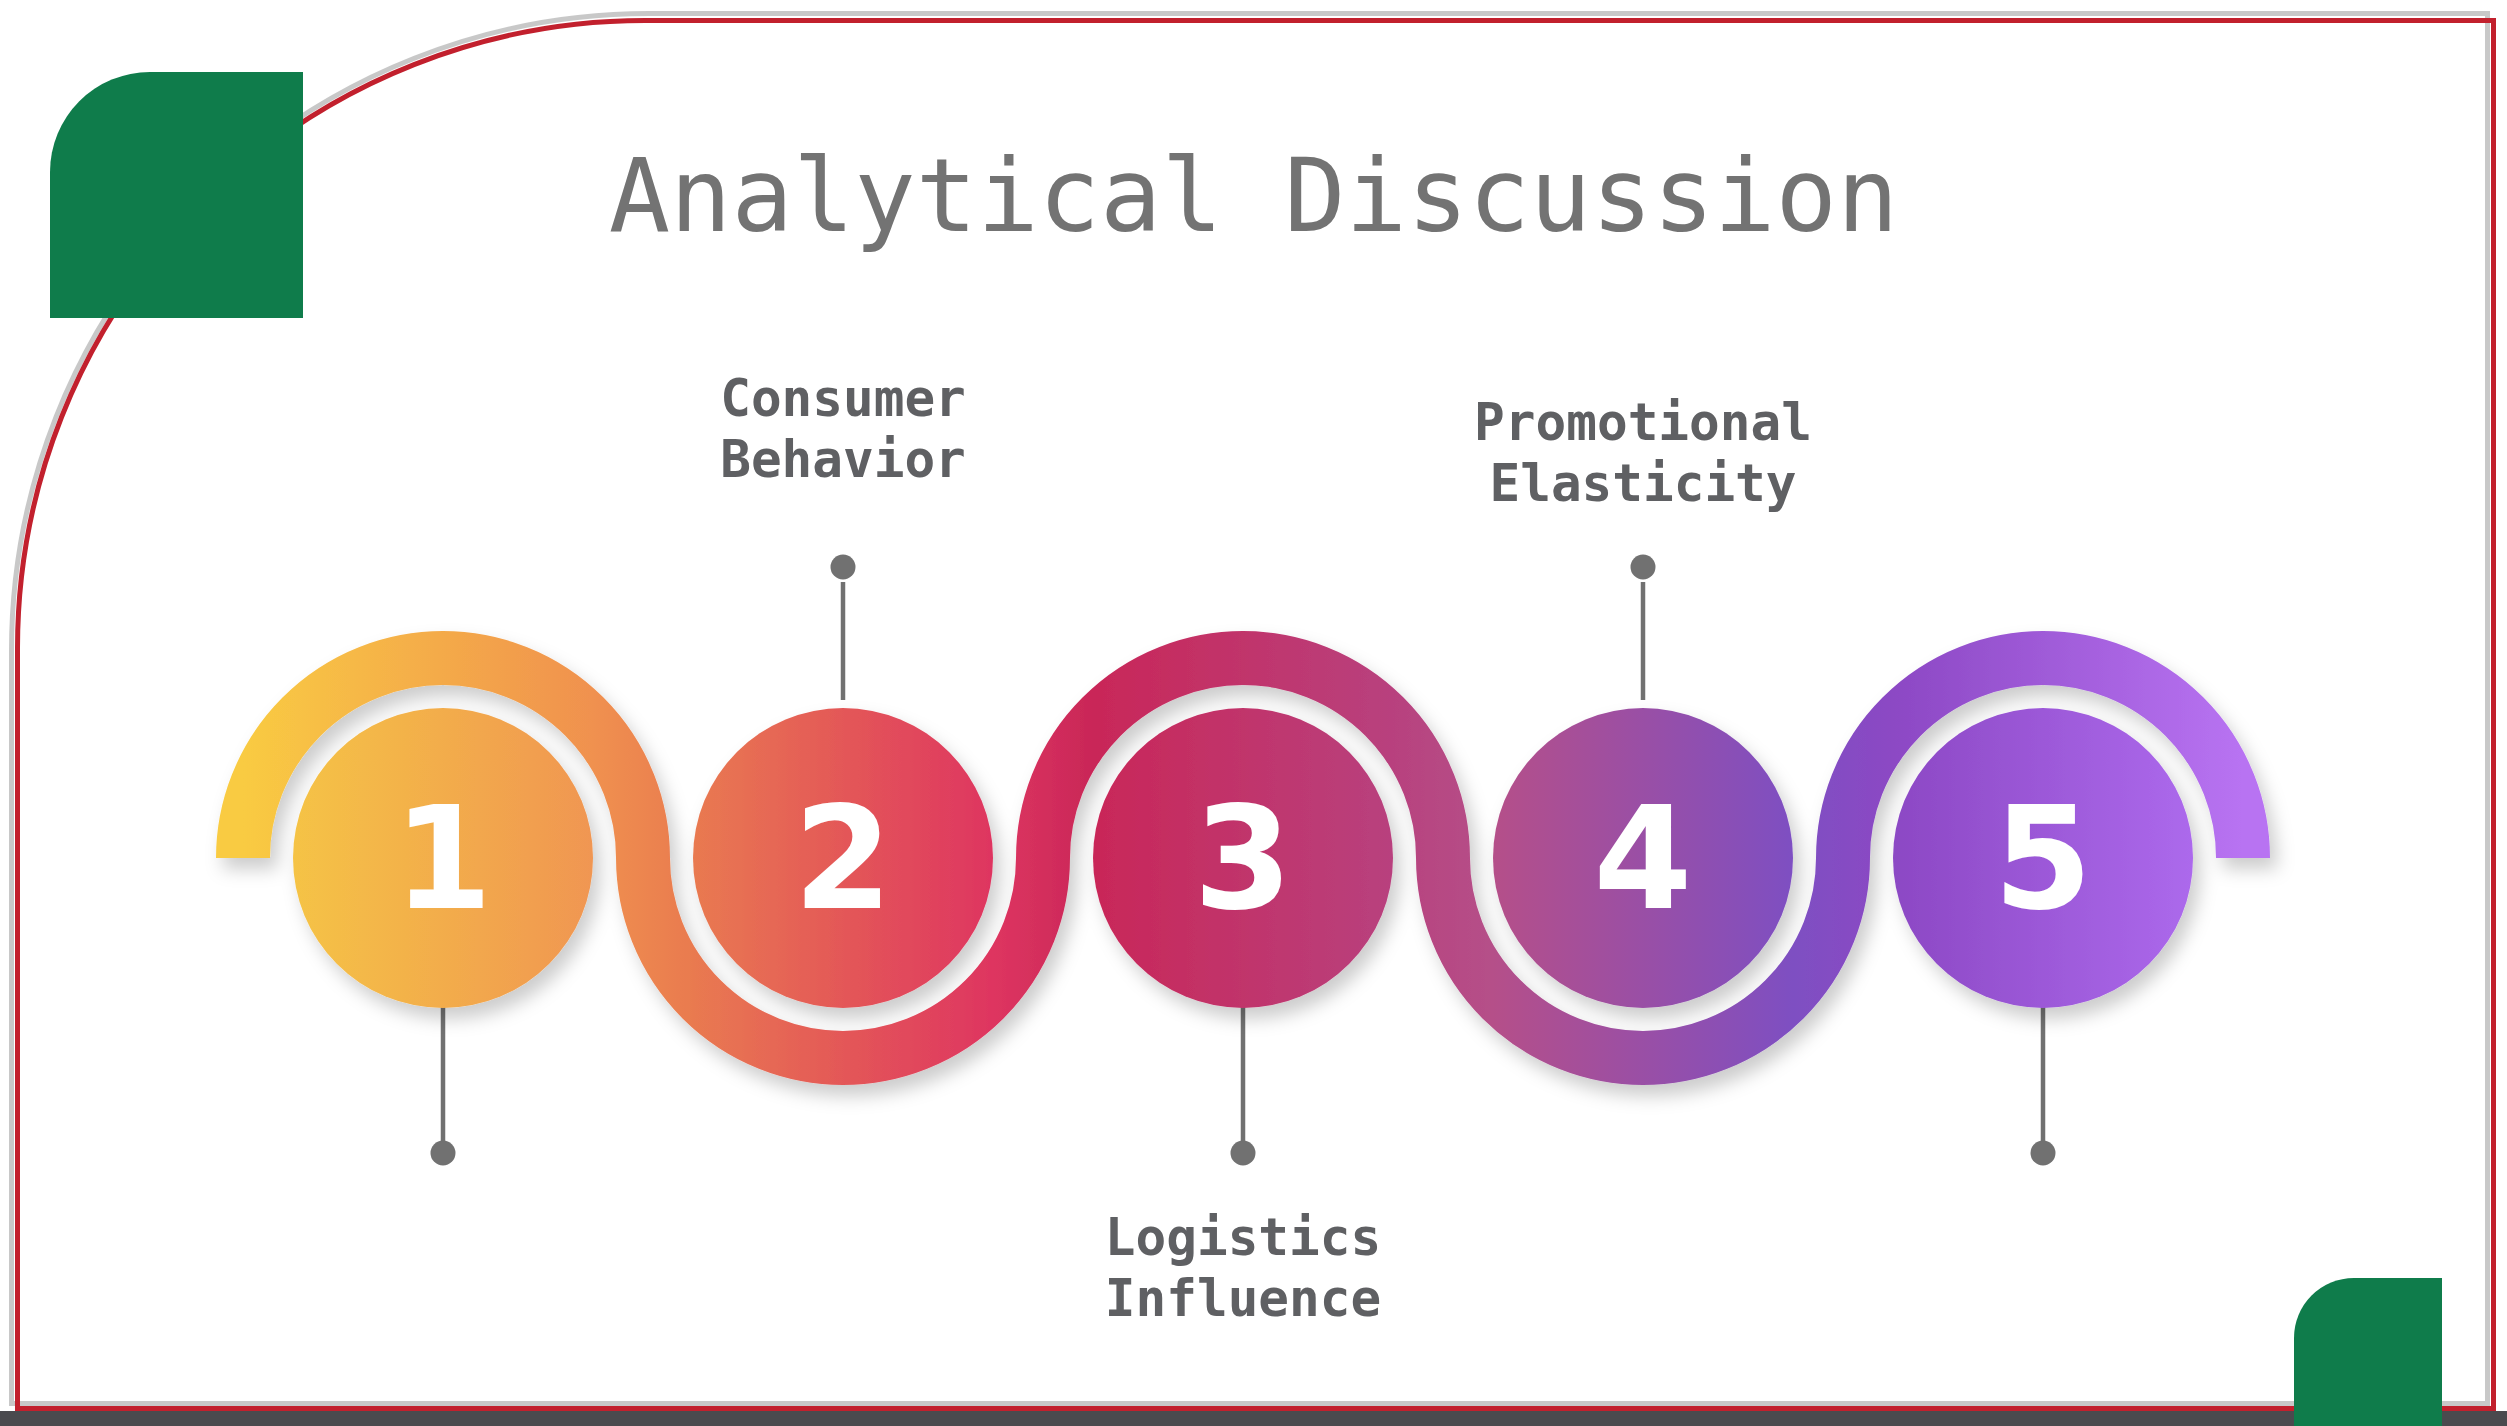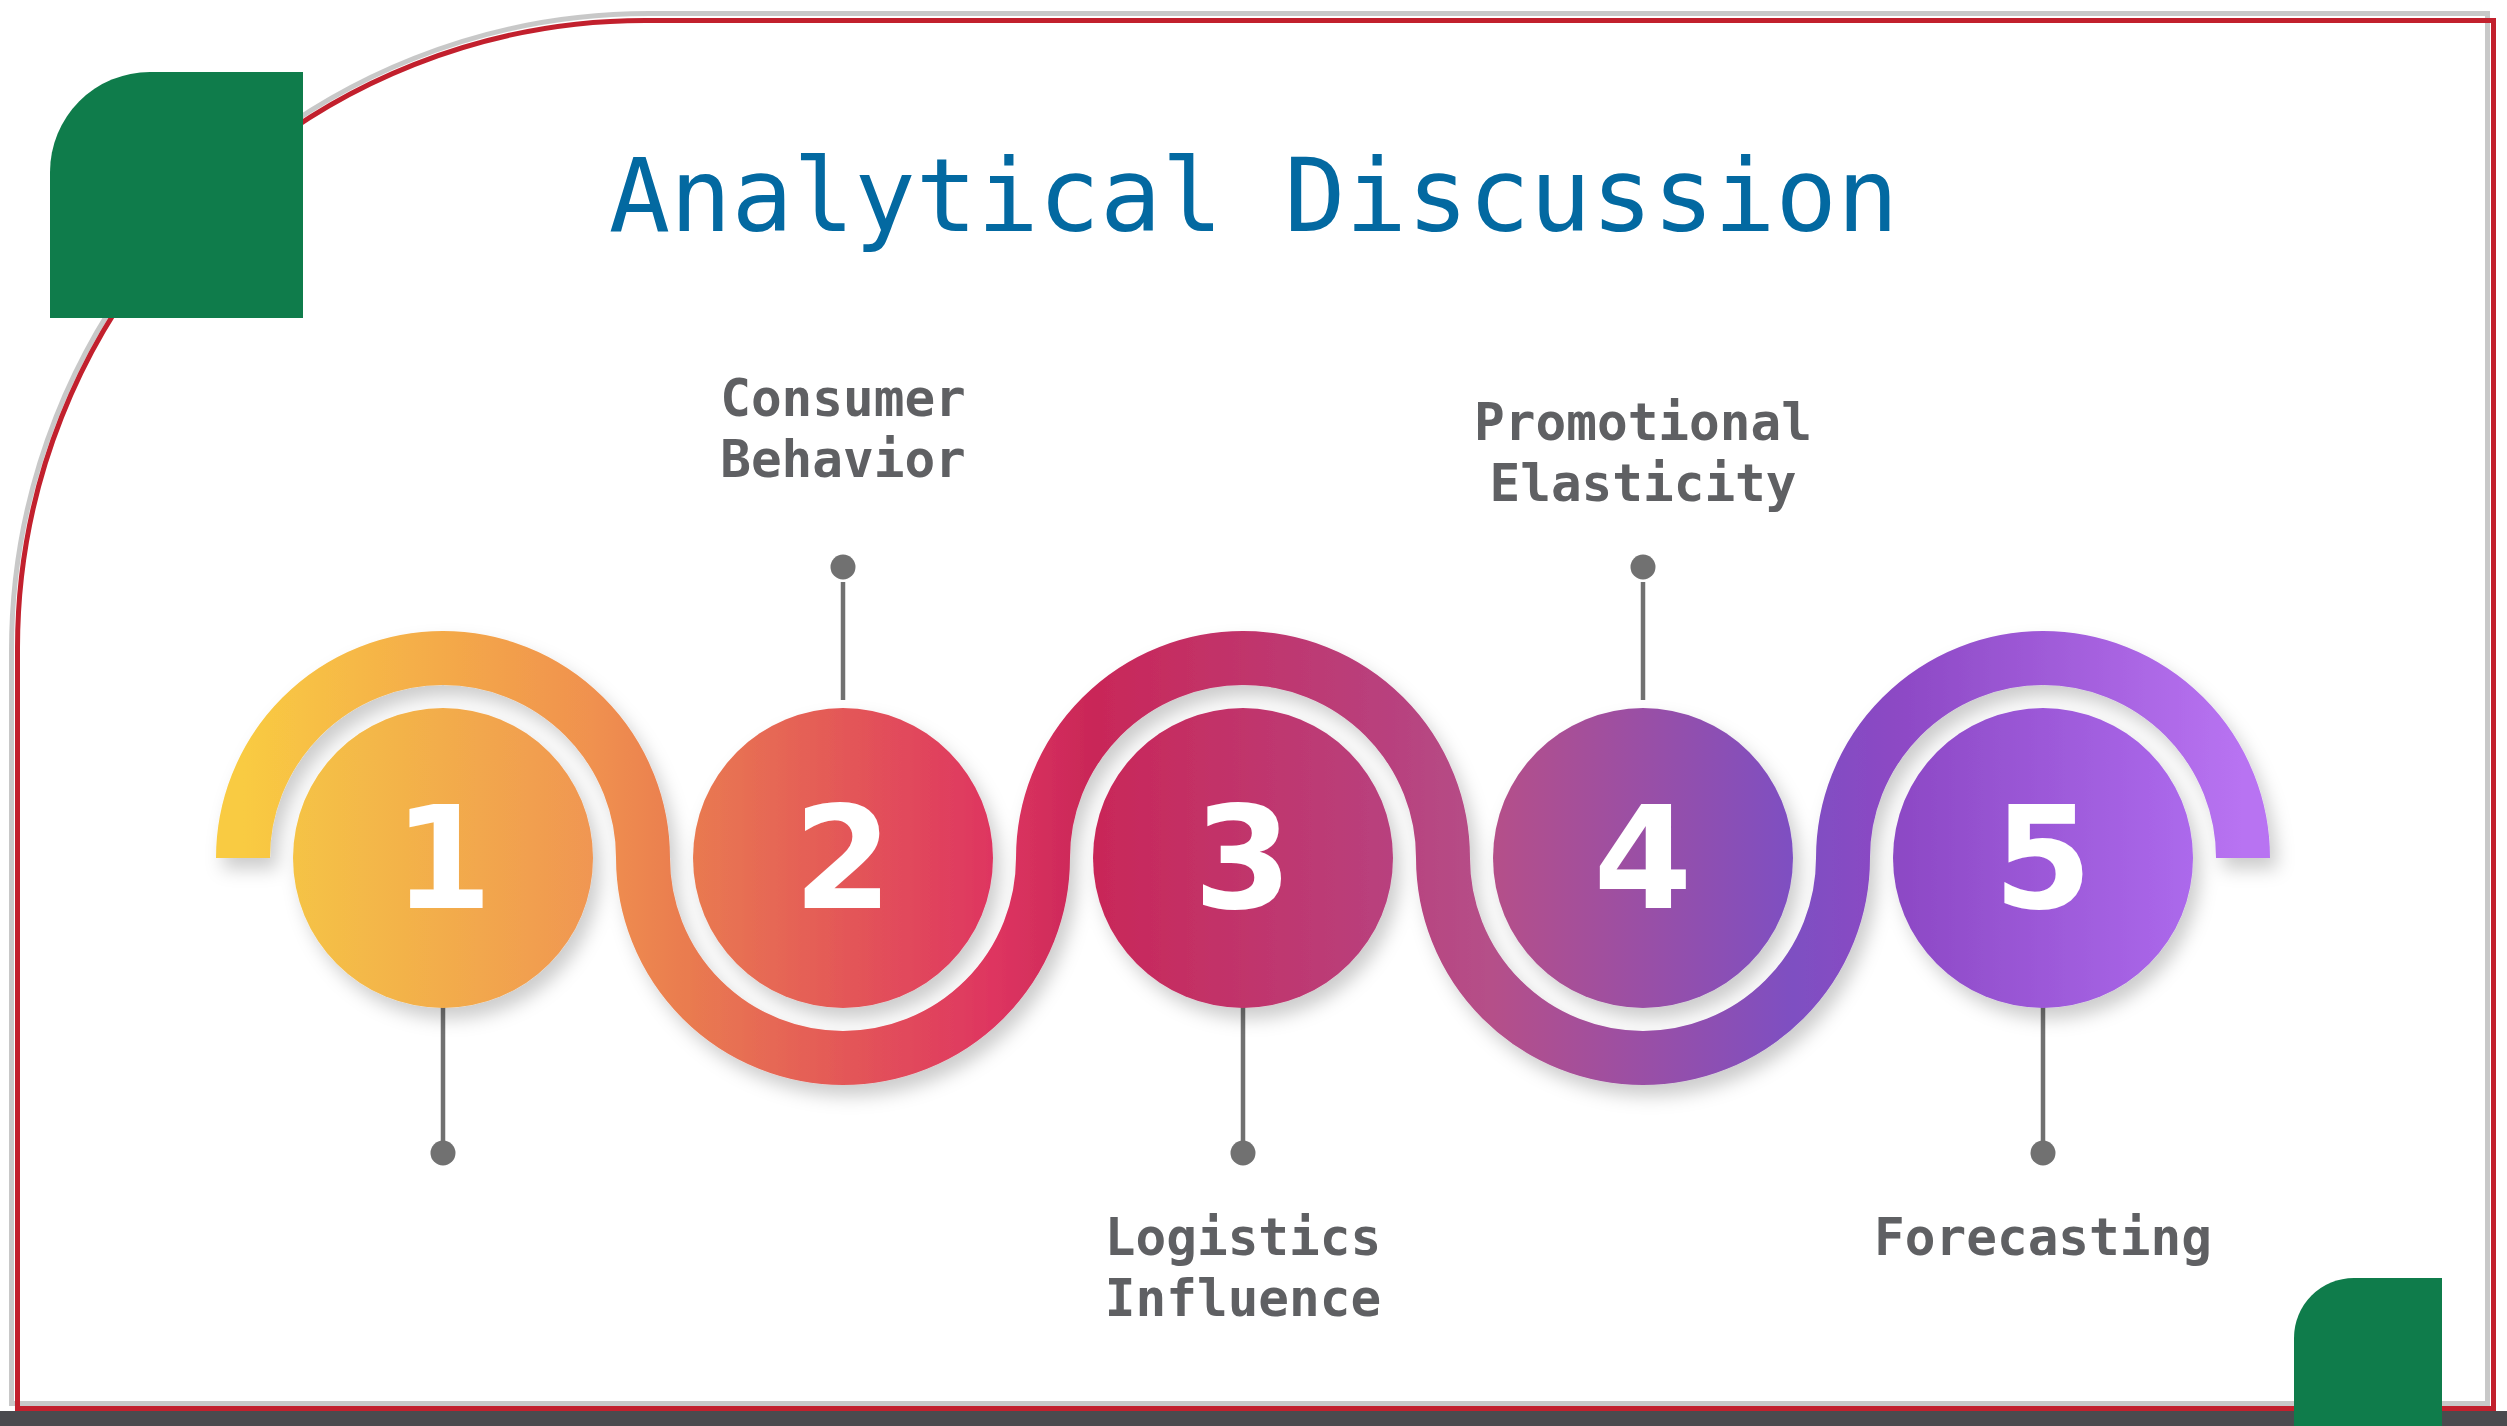--- a/index.html
+++ b/index.html
@@ -31,21 +31,21 @@
   .corner{position:absolute;background:#0F7C4B;}
   .corner-tl{left:50px;top:72px;width:253px;height:246px;border-radius:100px 0 0 0;}
   .corner-br{left:2294px;top:1278px;width:148px;height:148px;border-radius:60px 0 0 0;}
   
   .title{
     position:absolute;left:0;top:136px;width:2507px;margin:0;
     text-align:center;
     font-family:"DejaVu Sans Mono", monospace;
     font-weight:500;
     font-size:102px;line-height:1.18;
-    color:#0369a1;
+    color:#737373;
     letter-spacing:0;
   }
   
   svg.diagram{position:absolute;left:0;top:0;width:2507px;height:1426px;}
   
   .step-label{
     position:absolute;width:520px;
     text-align:center;
     font-family:"DejaVu Sans Mono", monospace;
     font-weight:bold;
@@ -144,15 +144,14 @@
       <text x="2043" y="908" text-anchor="middle" font-family="DejaVu Sans, sans-serif" font-weight="bold" font-size="142" fill="#FFFFFF">5</text>
     </g>
   </svg>
 
   <div class="step-label" style="left:583px;top:368px">Consumer
 Behavior</div>
   <div class="step-label" style="left:1383px;top:392px">Promotional
 Elasticity</div>
   <div class="step-label" style="left:983px;top:1207px">Logistics
 Influence</div>
-  <div class="step-label" style="left:1783px;top:1207px">Forecasting</div>
 
 </div>
 
 </body></html>

